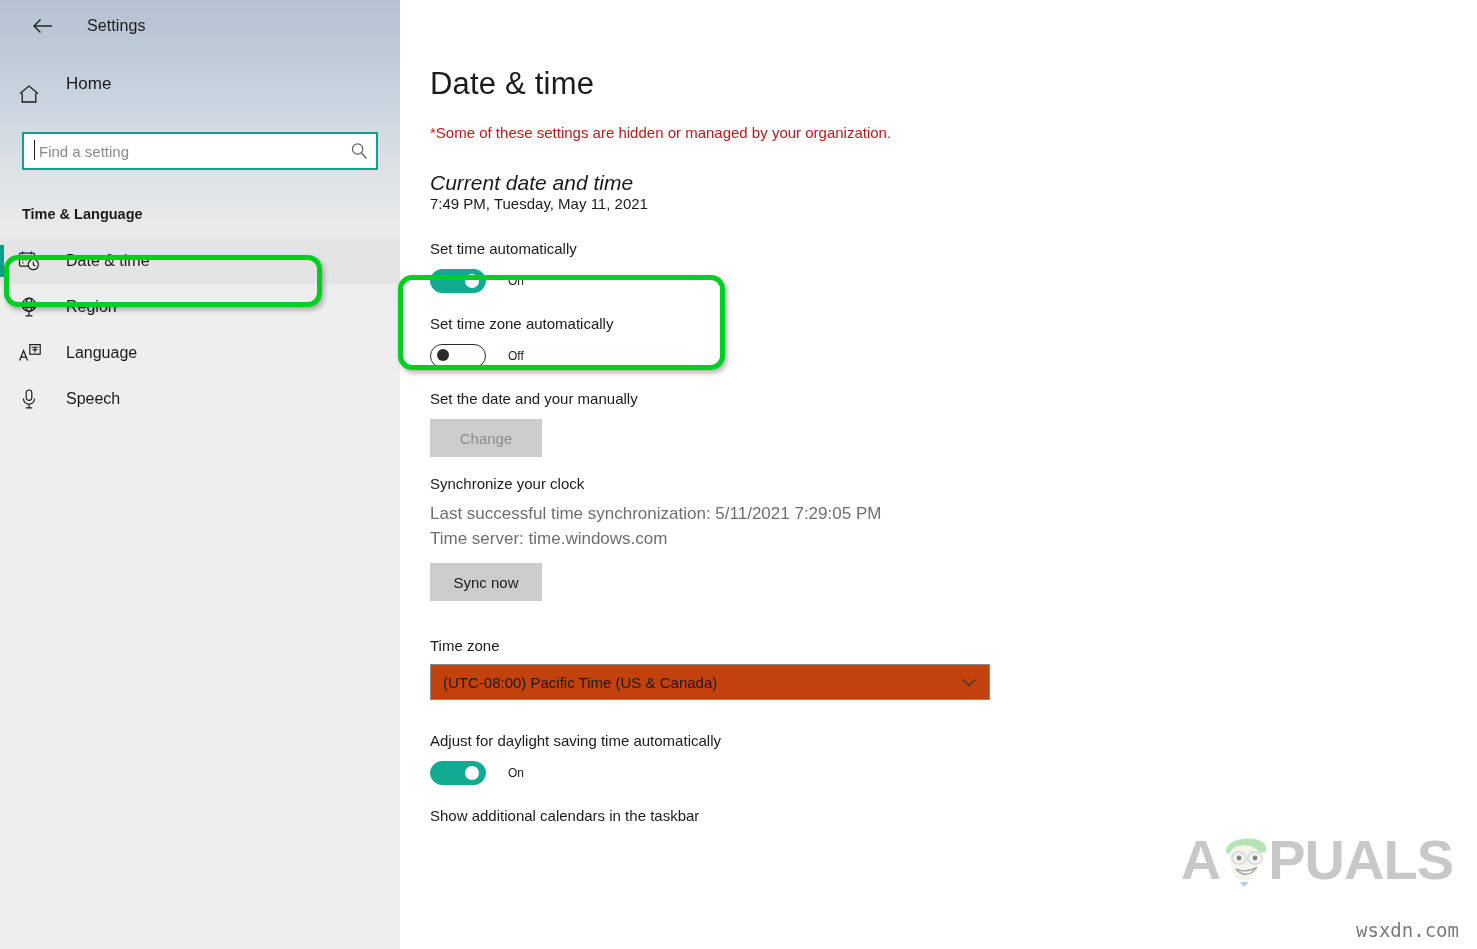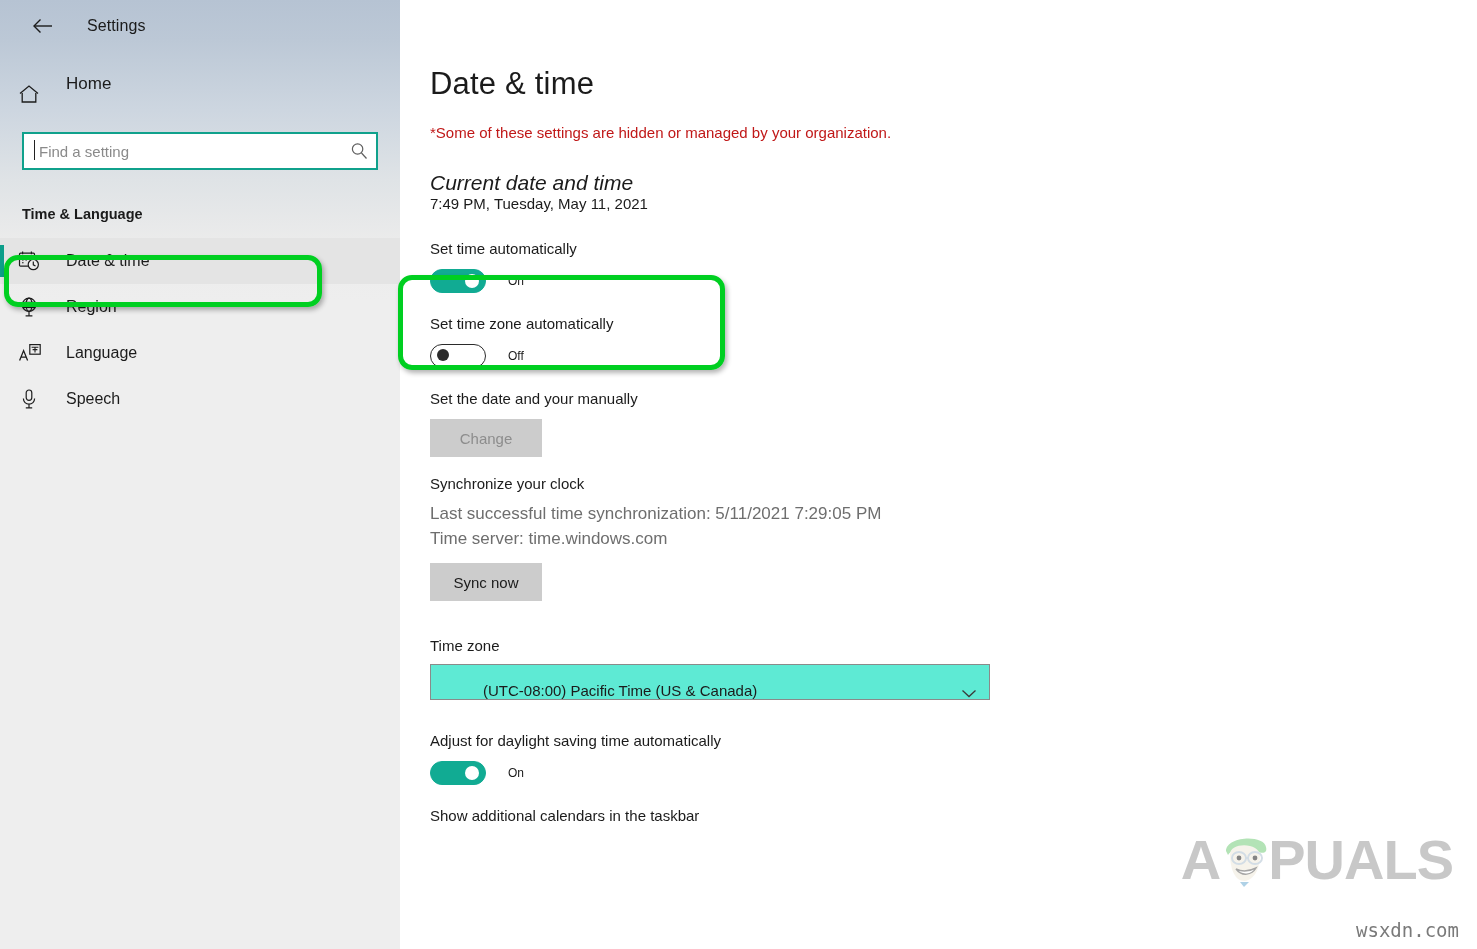--- a/index.html
+++ b/index.html
@@ -245,25 +245,24 @@
     color: #6e6e6e;
     line-height: 1.45;
     margin-top: 10px;
   }
 
   .dropdown {
     margin-top: 10px;
     width: 560px;
     height: 36px;
     border: 1.6px solid #8a8a8a;
-    background: #5eead4;
-    display: flex;
-    align-items: flex-end;
+    background: #c2410c;
+    display: flex;
+    align-items: center;
     box-sizing: border-box;
-    padding-left: 40px;
   }
   .dropdown-value {
     flex: 1;
     font-size: 15px;
     color: #1b1b1b;
     padding-left: 12px;
   }
   .dropdown-chevron {
     width: 40px;
     display: flex;

